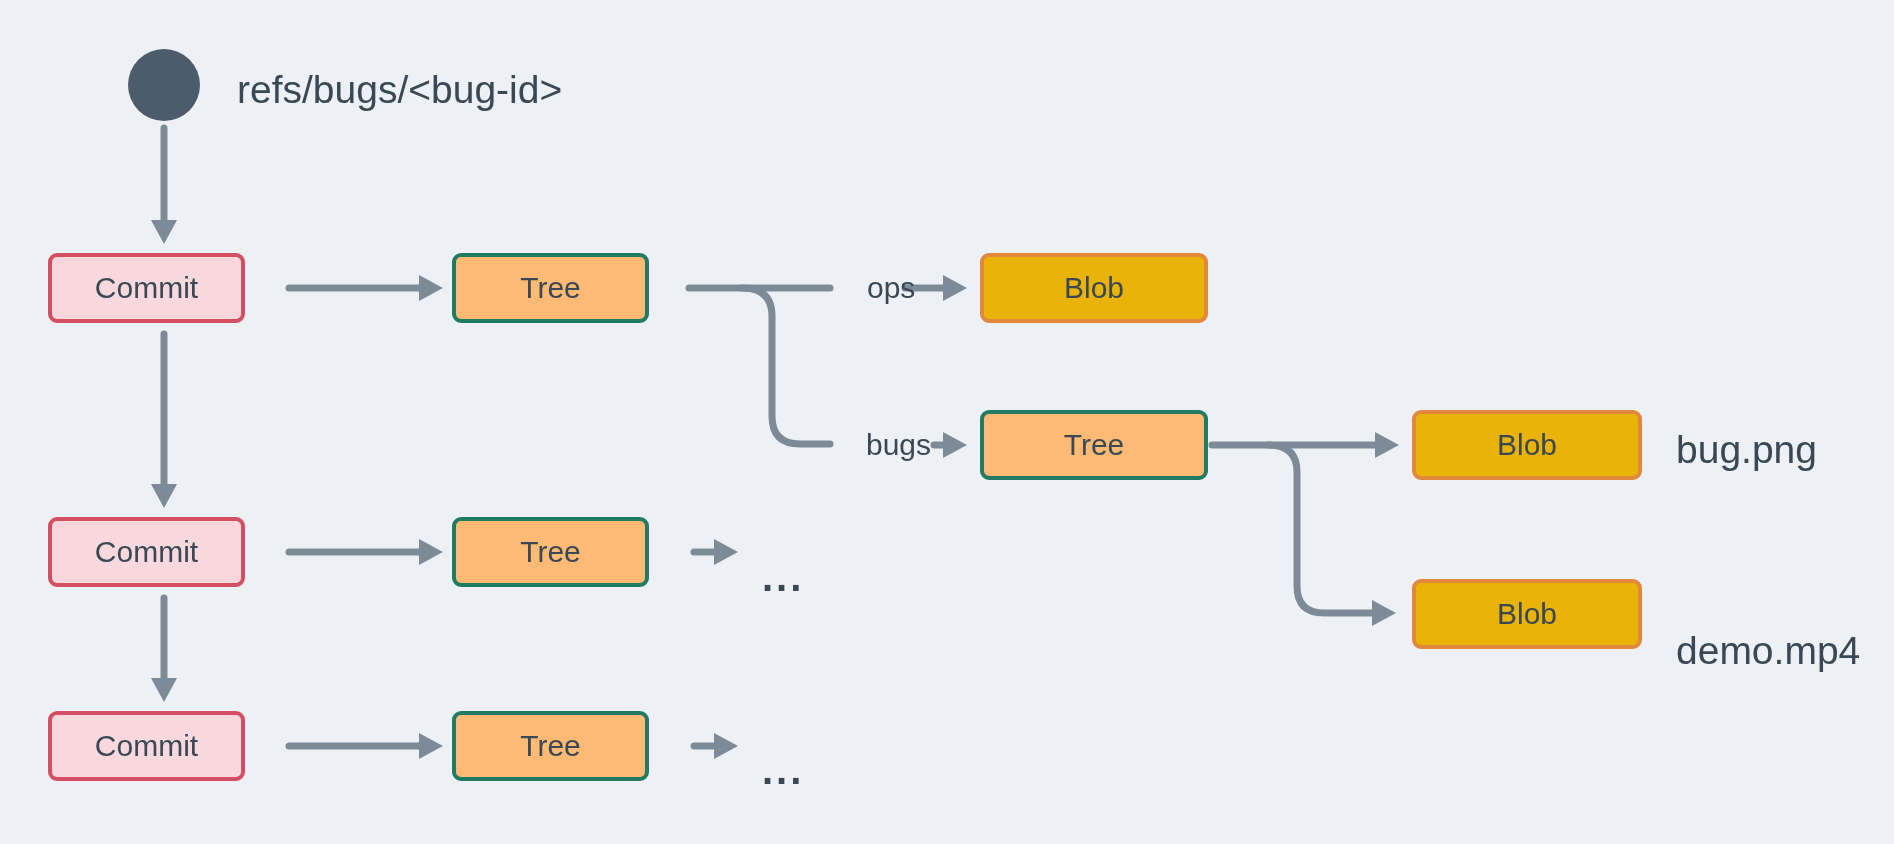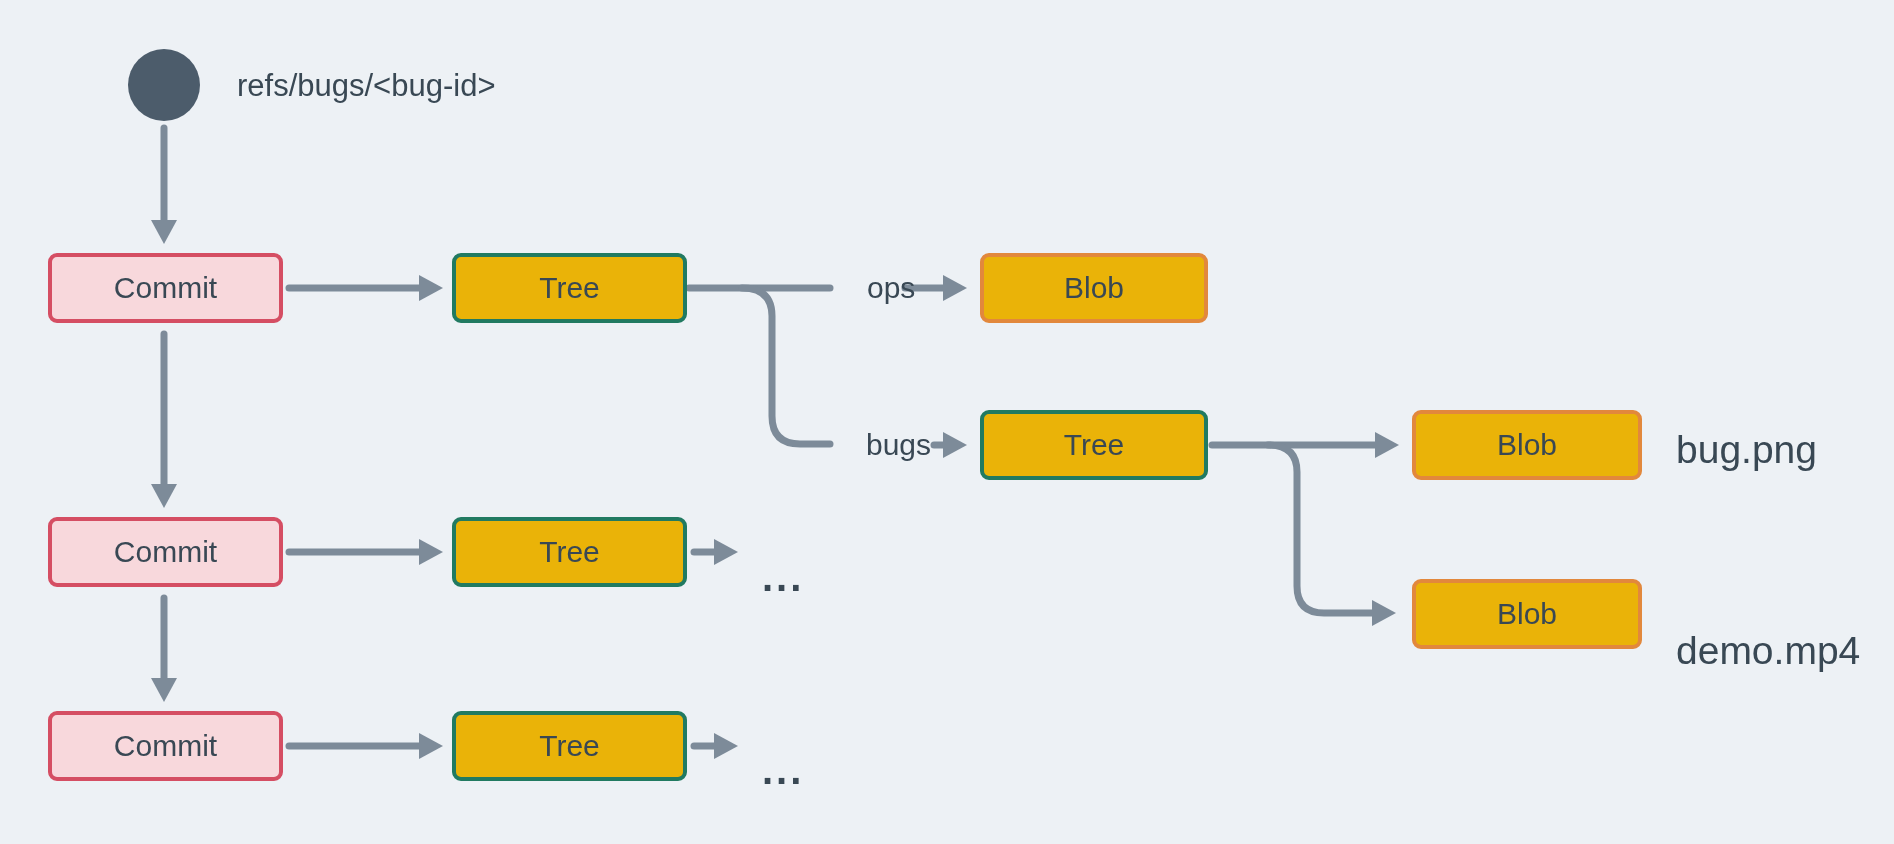--- a/index.html
+++ b/index.html
@@ -1,34 +1,34 @@
 <!DOCTYPE html>
 <html><head>
 <meta charset="utf-8">
 <style>
   html,body{margin:0;padding:0;}
   body{font-family:"Liberation Sans", sans-serif; background:#edf1f5;}
   .canvas{position:relative; width:1894px; height:844px; background:#edf1f5; overflow:hidden;}
   .edges{position:absolute; left:0; top:0; width:1894px; height:844px;}
   .node{
-    position:absolute; width:235px; height:70px; box-sizing:border-box;
+    position:absolute; width:197px; height:70px; box-sizing:border-box;
     border-radius:9px; border:4px solid transparent;
     display:flex; align-items:center; justify-content:center;
     font-size:30px; font-weight:500; color:#37playing4;
   }
   .node{color:#394854;}
   .node.commit{background:#f8d8dc; border-color:#d54e63;}
-  .node.tree{background:#eab308; border-color:#217a61;}
+  .node.tree{background:#fdba74; border-color:#217a61;}
   .node.blob{background:#eab308; border-color:#e2883c;}
   .ref-circle{
     position:absolute; left:128px; top:49px; width:72px; height:72px;
     border-radius:50%; background:#4c5c6b;
   }
   .txt{position:absolute; color:#394854; white-space:nowrap;}
-  .ref-label{left:237px; top:68px; font-size:31px; font-weight:500;}
+  .ref-label{left:237px; top:68px; font-size:39px; font-weight:500;}
   .edge-label{font-size:30px; font-weight:500;margin-left:28px;}
   .lbl-ops{left:839px; top:271px;}
   .lbl-media{left:838px; top:428px;}
   .file-label{font-size:39px; font-weight:500;}
   .lbl-bug{left:1676px; top:428px;}
   .lbl-demo{left:1676px; top:629px;}
   .dots{font-size:40px; font-weight:700; letter-spacing:3px; line-height:1;}
   .dots-row2{left:762px; top:557px;}
   .dots-row3{left:762px; top:750px;}
   

